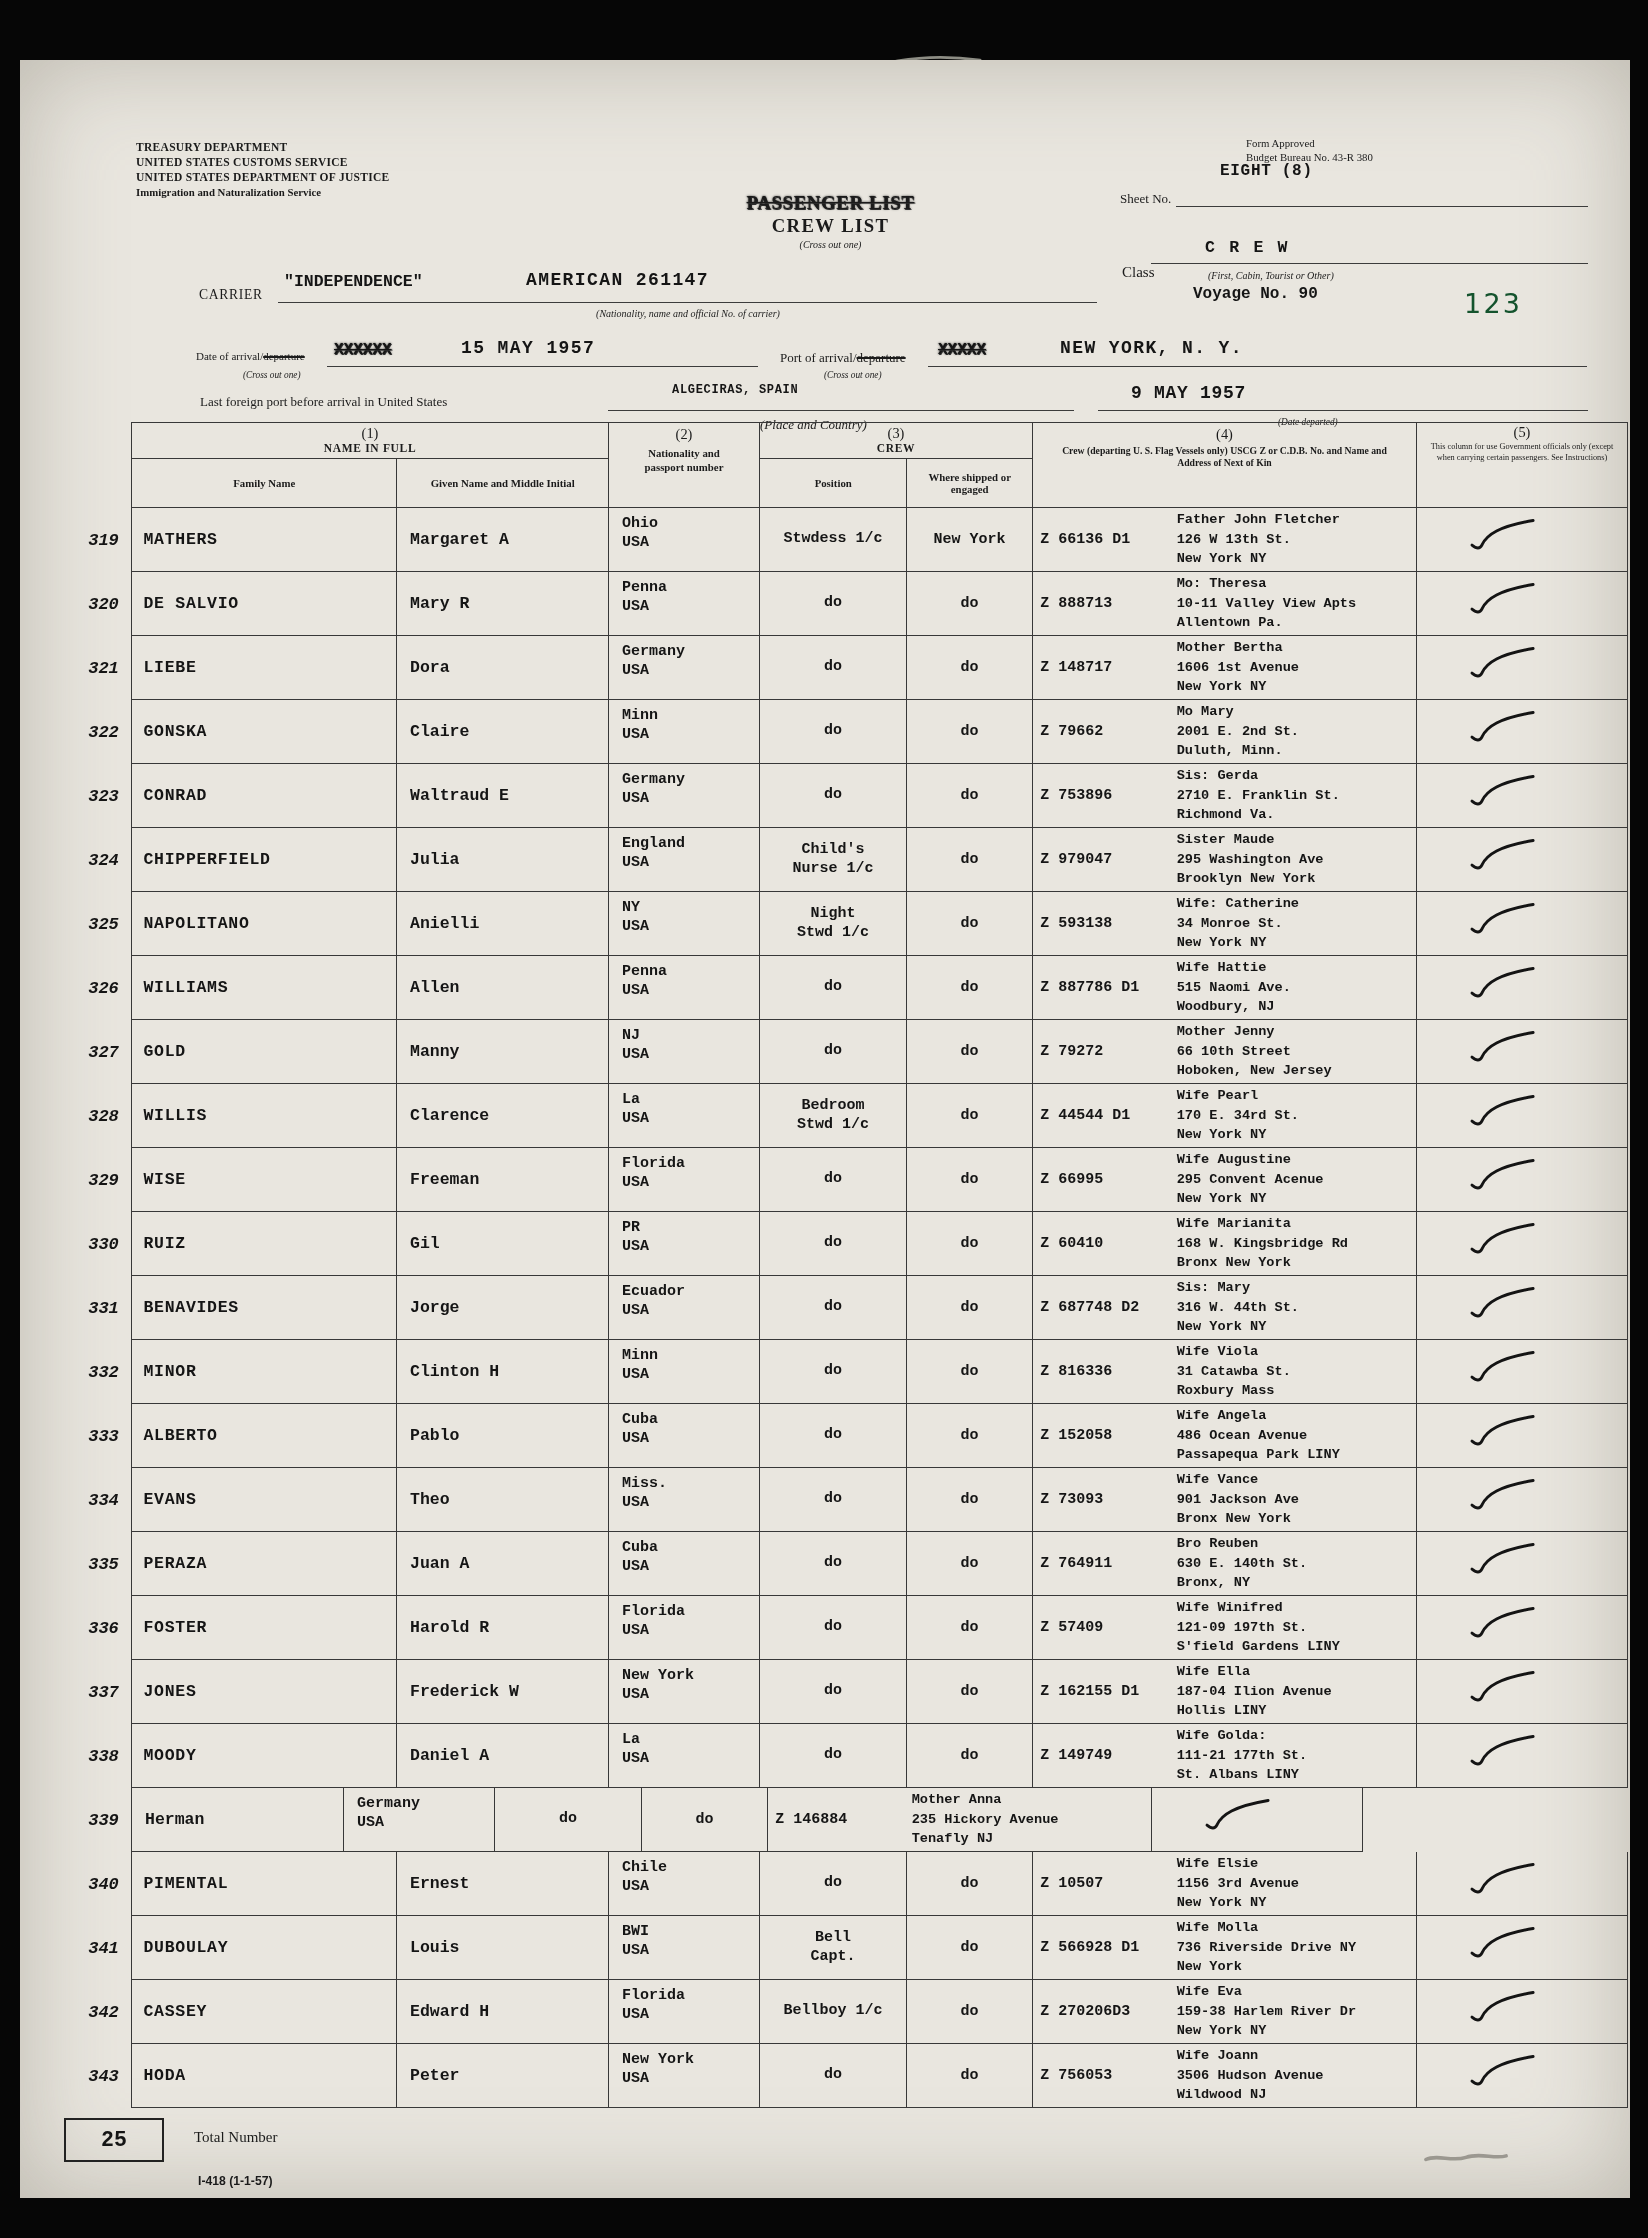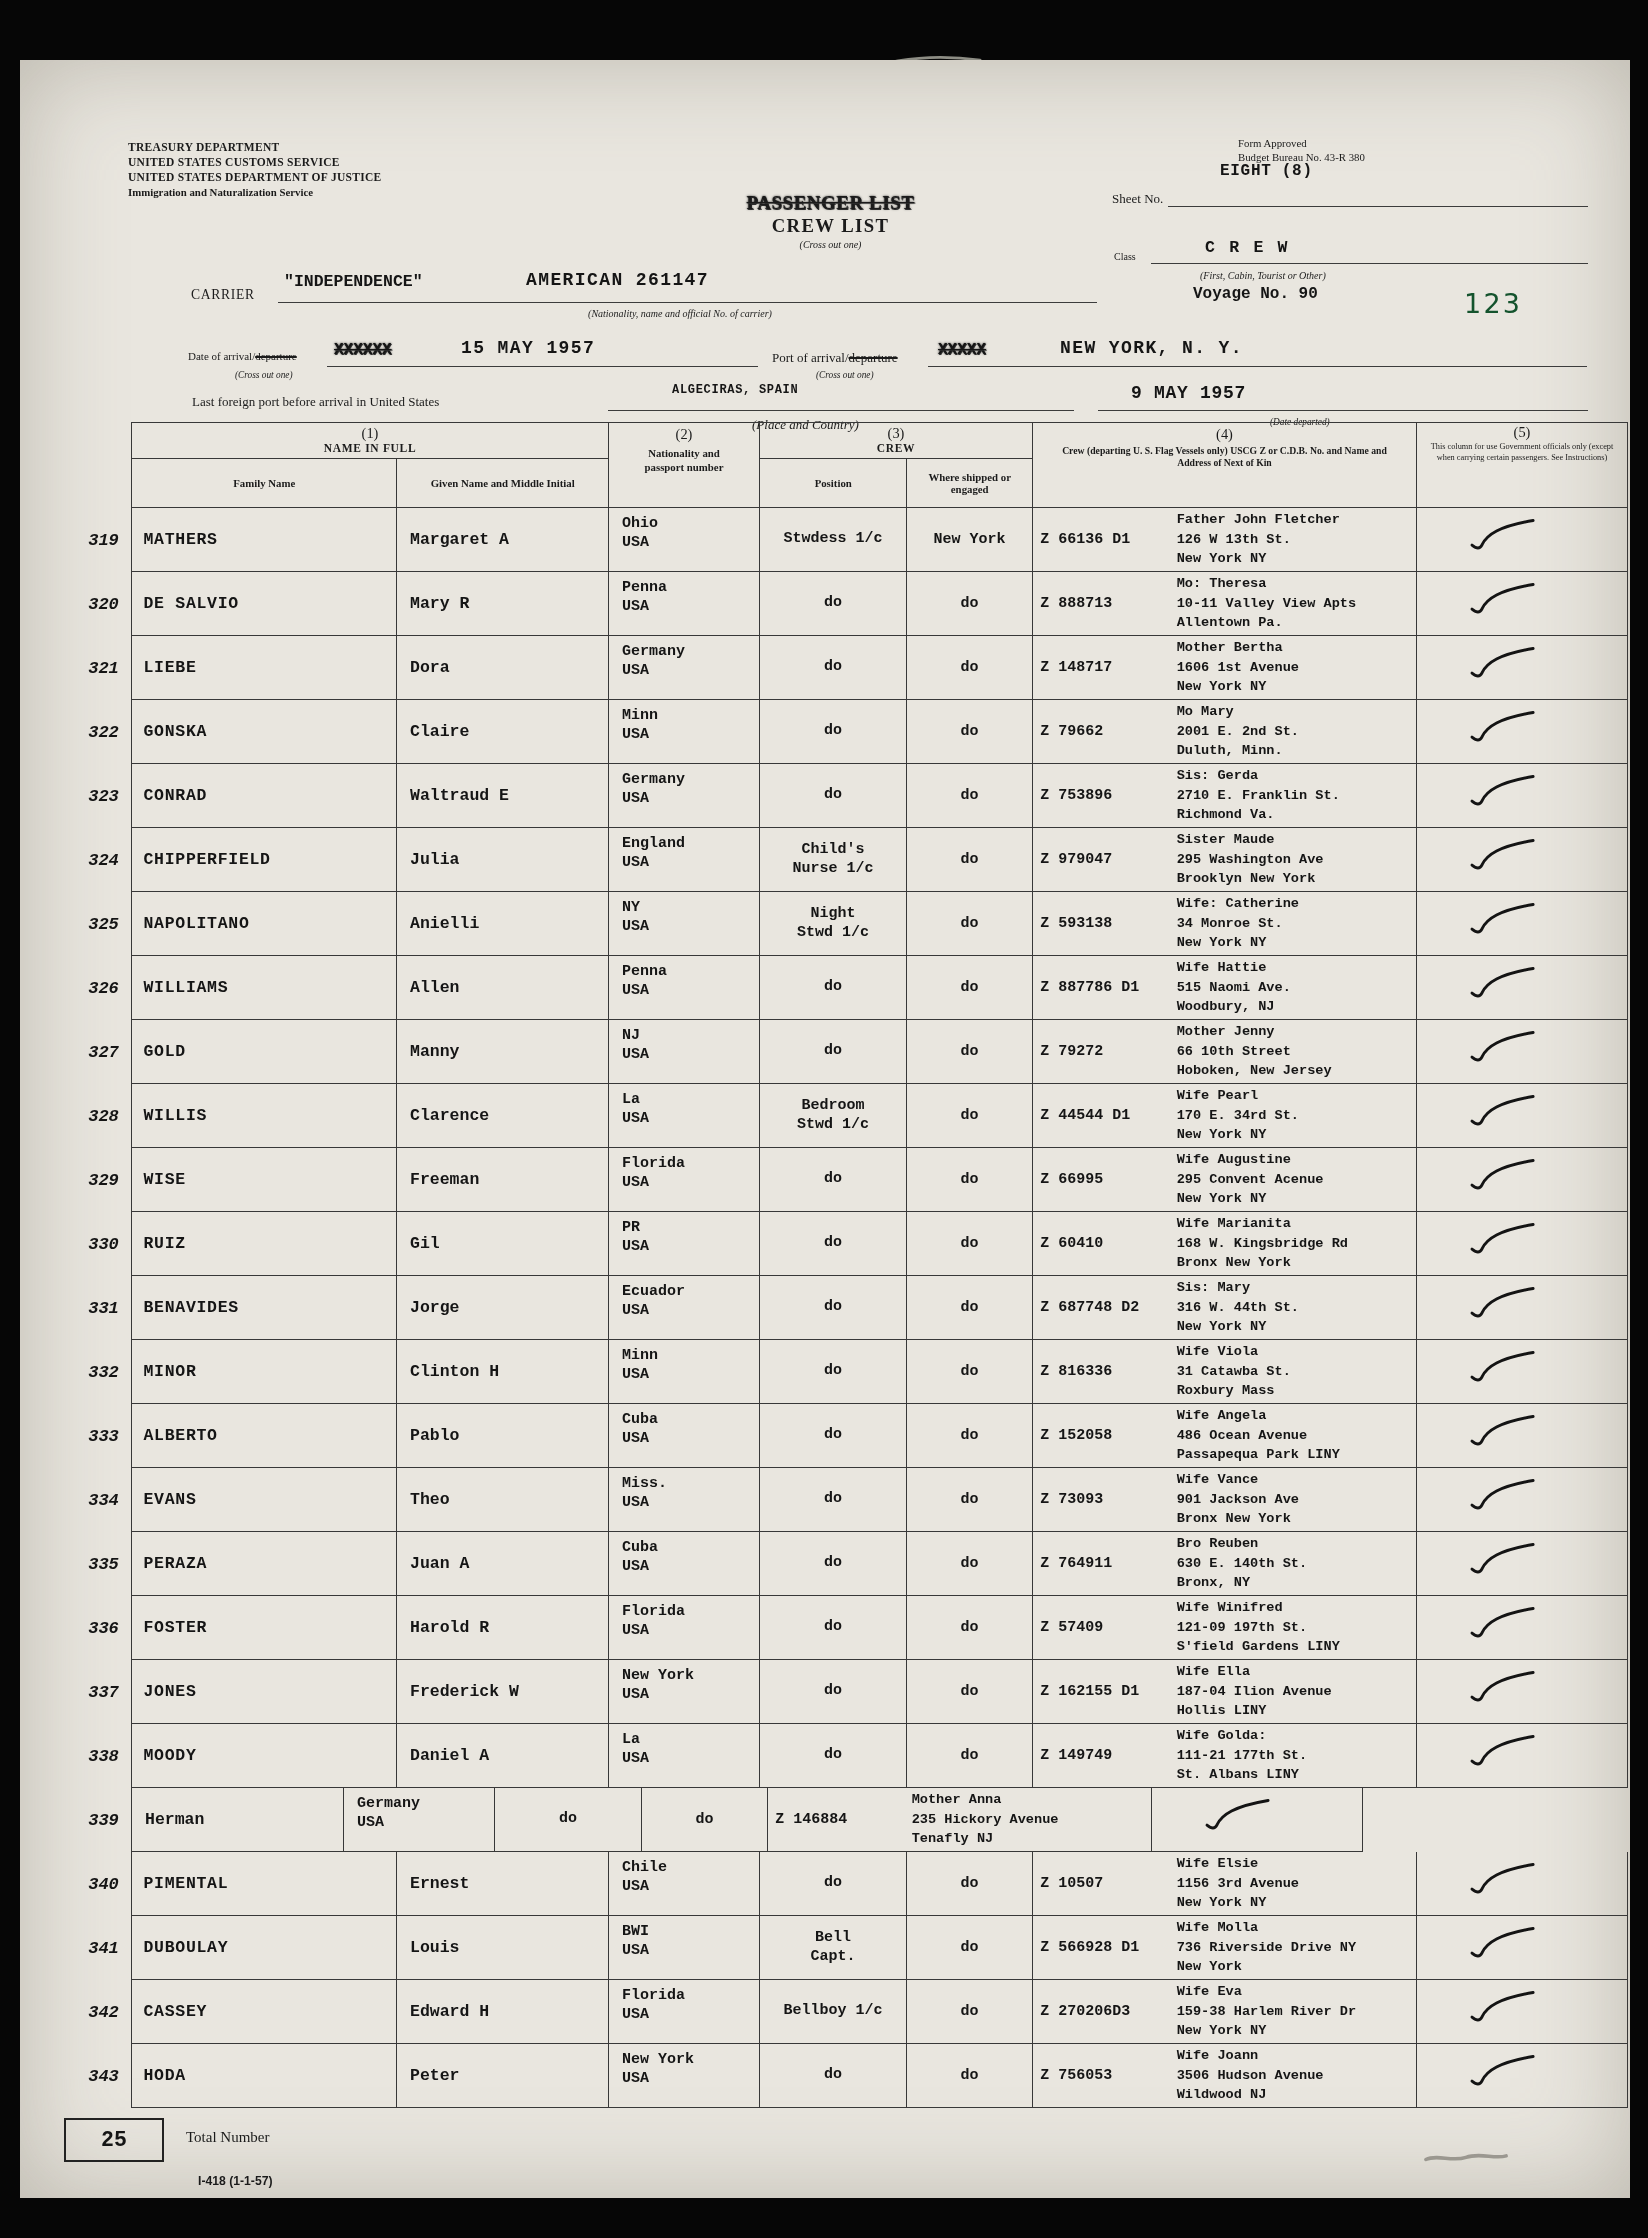--- a/index.html
+++ b/index.html
@@ -6,41 +6,41 @@
   html,body { width: 1649px; height: 2239px; }
   body { background: #060606; position: relative; overflow: hidden;
          font-family: "Liberation Serif", serif; }
 
   .paper { position: absolute; left: 20px; top: 60px; width: 1610px; height: 2138px;
            background: #e9e6df; color: #1b1b1b;
            box-shadow: inset 0 0 100px rgba(115,110,95,.38); }
   .abs { position: absolute; }
   .typed { font-family: "Liberation Mono", "DejaVu Sans Mono", monospace;
            font-weight: bold; color: #151515; }
-  .print { font-family: "Liberation Serif", serif; }
+  .print { font-family: "Liberation Serif", serif; margin-left: 8px; }
   .struck { text-decoration: line-through; text-decoration-thickness: 2.2px; }
   .smear { text-decoration: line-through; text-shadow: 0 0 2.2px #222, 0.7px 0.7px 0 #333; }
   .fill-line { border-bottom: 1.4px solid #3c3c3c; }
 
   
   .agency { left: 108px; top: 80px; line-height: 1.3; }
   .agency .ln { font-weight: bold; font-size: 11.5px; letter-spacing: 0.3px; }
   .agency .ln-sm { font-weight: bold; font-size: 10.8px; }
   .form-approved { left: 1218px; top: 76px; font-size: 10.8px; line-height: 1.3; }
   .sheet-value { left: 1200px; top: 102px; font-size: 16px; letter-spacing: 0.7px; }
   .sheet-row { left: 1092px; top: 128px; width: 476px; display: flex; align-items: flex-end; }
   .sheet-row .lbl { font-size: 13px; padding-right: 4.3px; }
   .sheet-row .fill-line { flex: 1; height: 18.7px; }
 
   .title-block { left: 667px; top: 132px; width: 287px; text-align: center; }
   .t1 { font-size: 18.7px; font-weight: bold; letter-spacing: 0.7px; }
   .t2 { font-size: 18.7px; font-weight: bold; letter-spacing: 1.4px; margin-top: 0.7px; }
   .t-note { font-size: 10px; font-style: italic; margin-top: 2.2px; }
 
-  .class-label { left: 1094px; top: 191px; font-size: 10px; }
+  .class-label { left: 1094px; top: 204px; font-size: 15px; }
   .class-value { left: 1185px; top: 178px; font-size: 16.5px; letter-spacing: 2.2px; }
   .class-line { left: 1131px; top: 185px; width: 437px; height: 18.7px; }
   .class-note { left: 1180px; top: 210px; font-size: 10px; font-style: italic; }
 
   .carrier-label { left: 171px; top: 227px; font-size: 13.6px; letter-spacing: 0.7px; }
   .carrier-name { left: 264px; top: 212px; font-size: 16.5px; }
   .carrier-detail { left: 506px; top: 210px; font-size: 18px; letter-spacing: 1.4px; }
   .carrier-line { left: 258px; top: 221px; width: 819px; height: 21.5px; }
   .carrier-note { left: 459px; top: 248px; width: 402px; text-align: center;
                   font-size: 10px; font-style: italic; }

